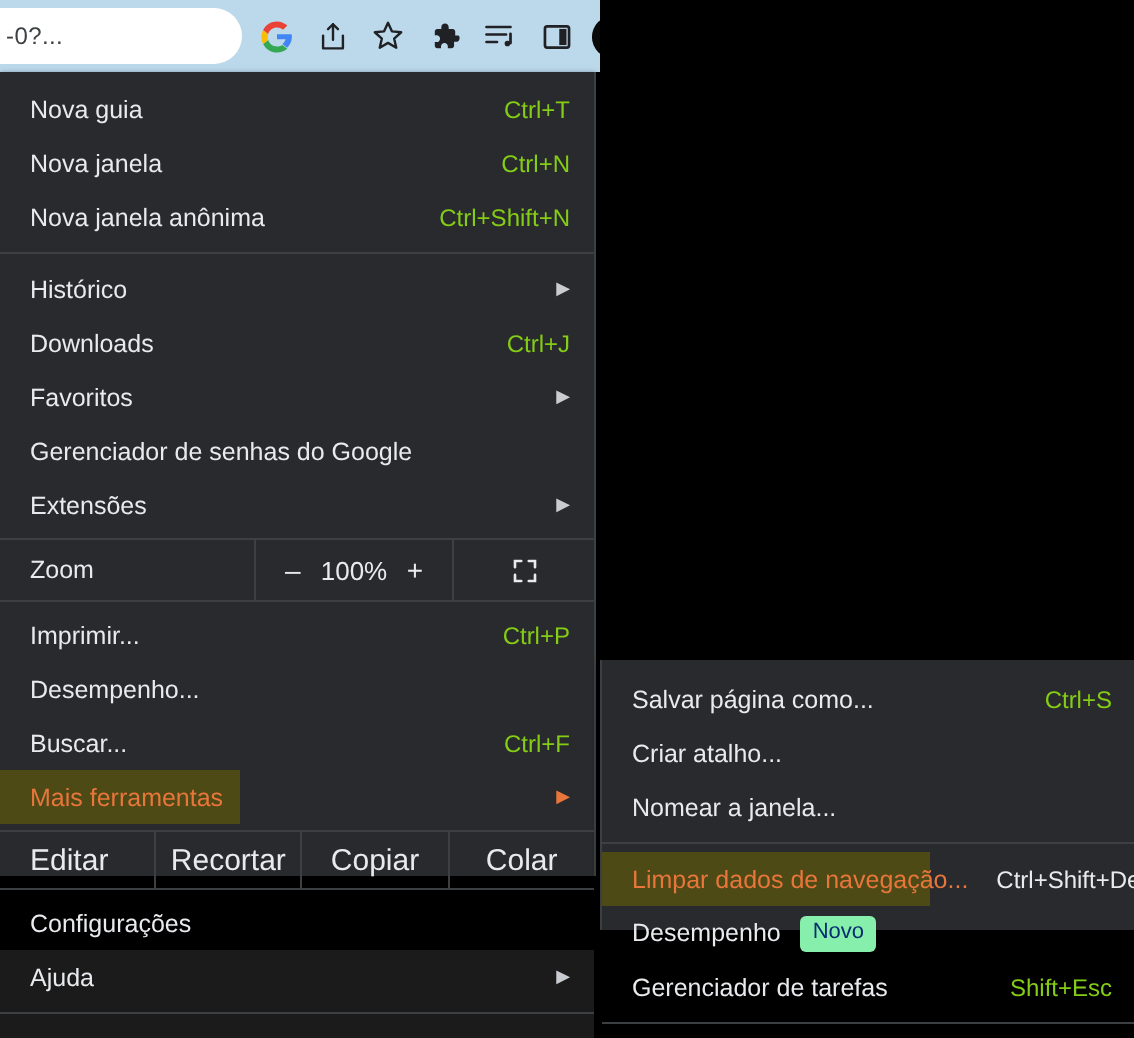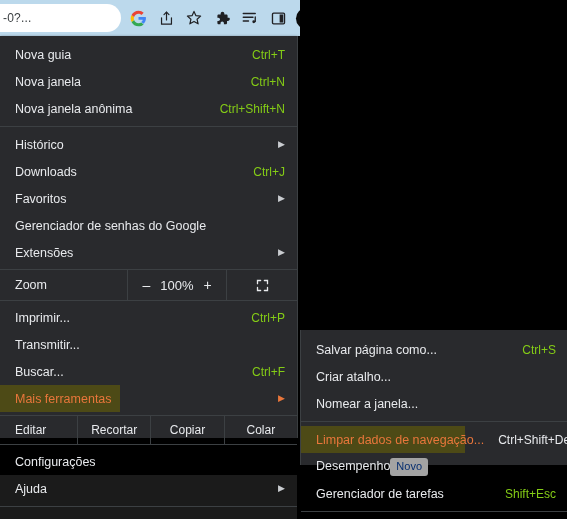--- a/index.html
+++ b/index.html
@@ -177,41 +177,41 @@
     height: 28px;
     border-top: 1px solid #3c4043;
     border-bottom: 1px solid #3c4043;
     margin: 3px 0;
   }
   #edit-row .ecell {
     display: flex;
     align-items: center;
     justify-content: center;
     border-right: 1px solid #3c4043;
-    font-size: 12px;
+    font-size: 15px;
   }
   #edit-row .ecell:last-child { border-right: none; }
   #edit-row .ecell.first {
     flex: 0 0 78px;
     justify-content: flex-start;
     padding-left: 15px;
     box-sizing: border-box;
   }
   #edit-row .ecell.rest { flex: 1 1 0; text-align: center; }
 
   
   .badge {
     display: inline-block;
-    background: #a3a3a3;
+    background: #86efac;
     color: #062e6f;
     font-size: 11px;
     line-height: 1;
     padding: 3px 6px 4px;
     border-radius: 3px;
-    margin-left: 0;
+    margin-left: 10px;
     vertical-align: middle;
   }
 
   svg { display: block; }
 </style>
 </head>
 <body>
 
 <div id="toolbar">
 
@@ -329,21 +329,21 @@
           <path d="M20 15v5h-5"></path>
       </svg>
     </div>
   </div>
 
   <div class="mi">
     <span class="label">Imprimir...</span>
     <span class="accel">Ctrl+P</span>
   </div>
   <div class="mi">
-    <span class="label">Transmitir...</span>
+    <span class="label">Desempenho...</span>
   </div>
   <div class="mi">
     <span class="label">Buscar...</span>
     <span class="accel">Ctrl+F</span>
   </div>
   <div class="mi highlight">
     <span class="hl-bg" style="width:120px"></span>
     <span class="label">Mais ferramentas</span>
     <span class="arrow">▶</span>
   </div>

